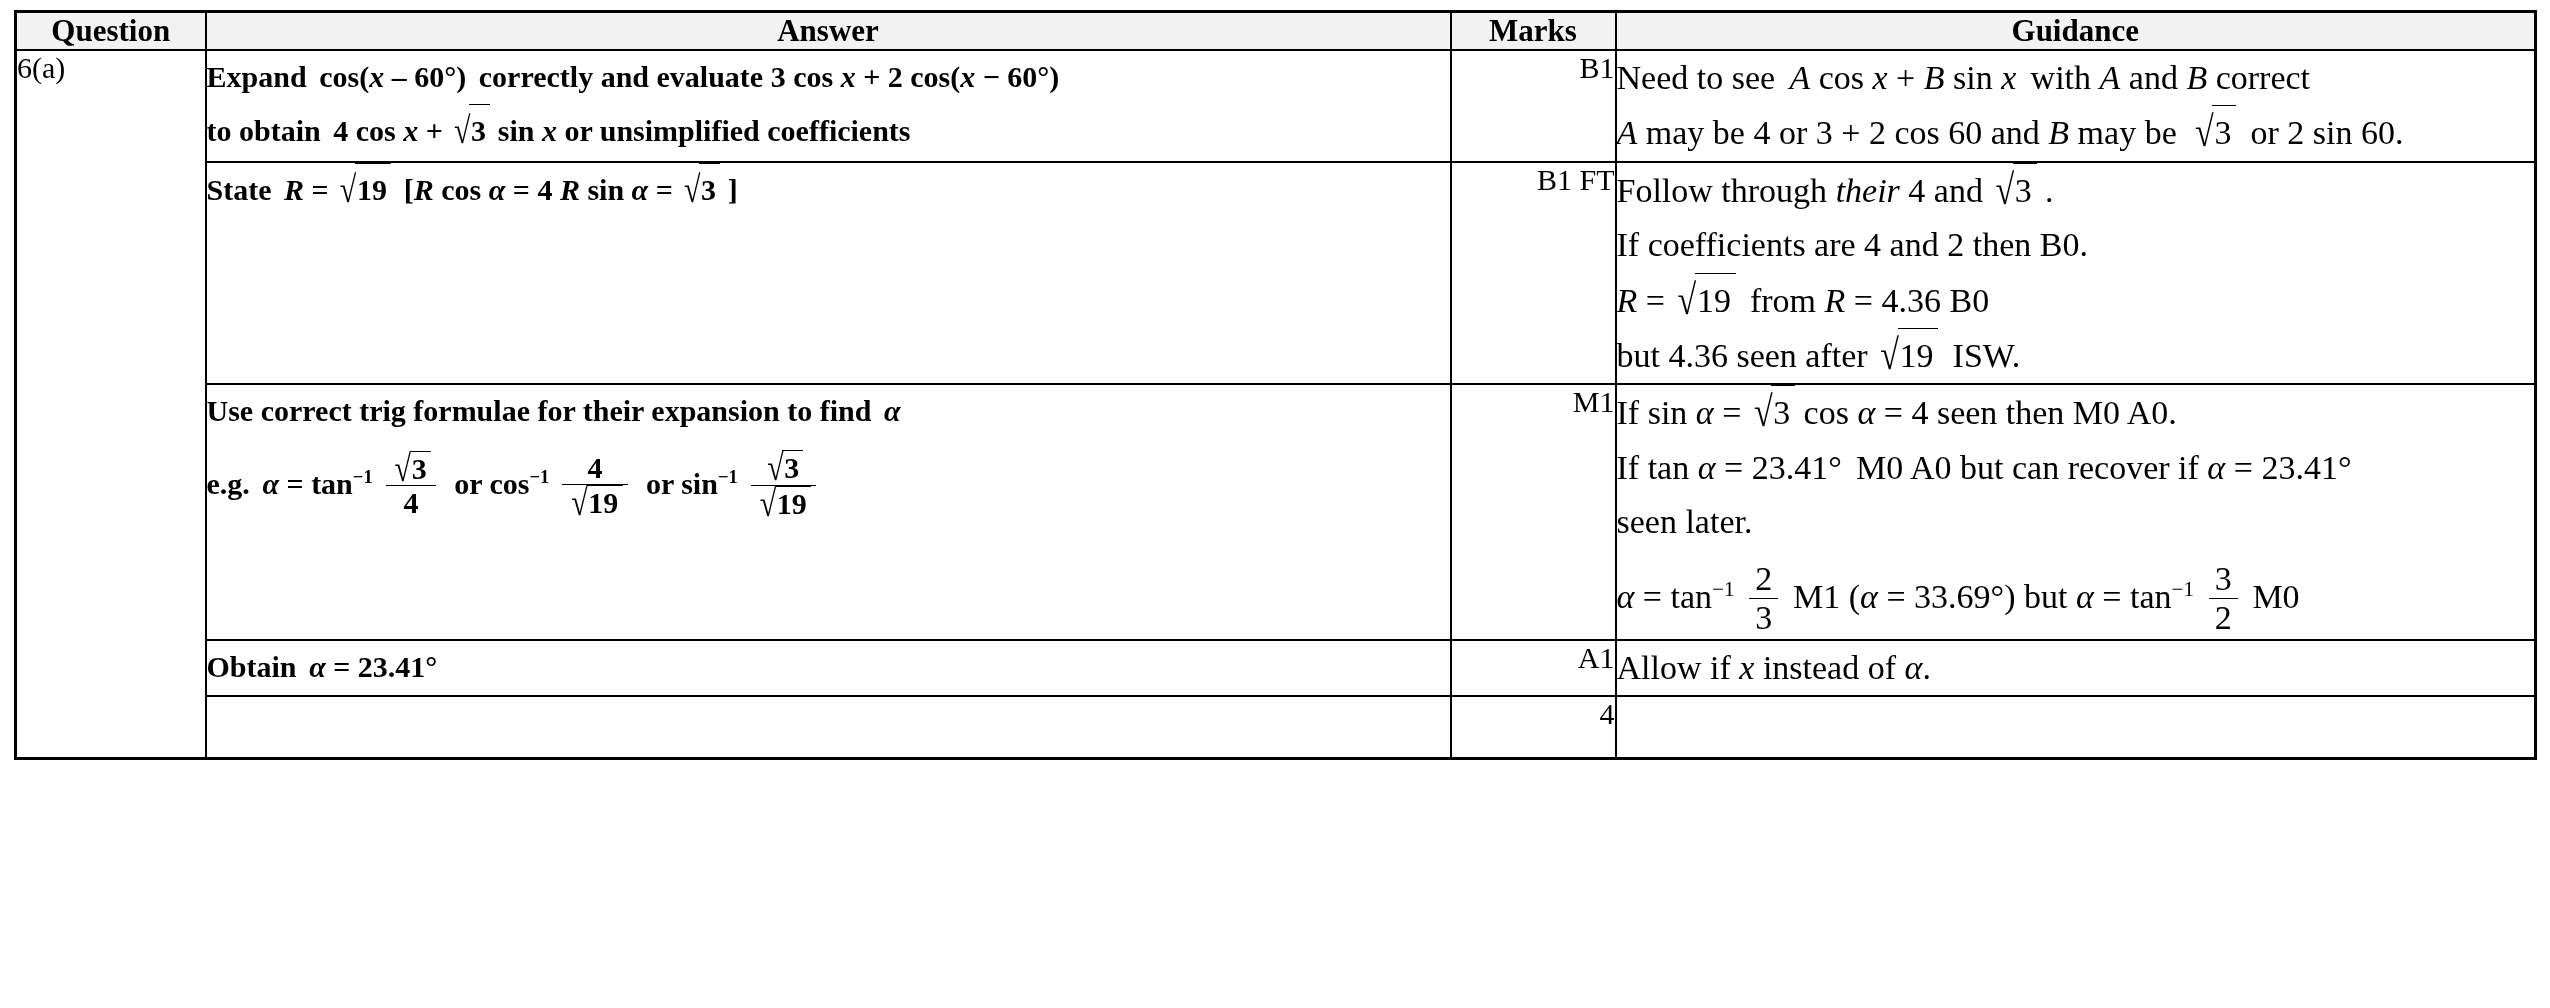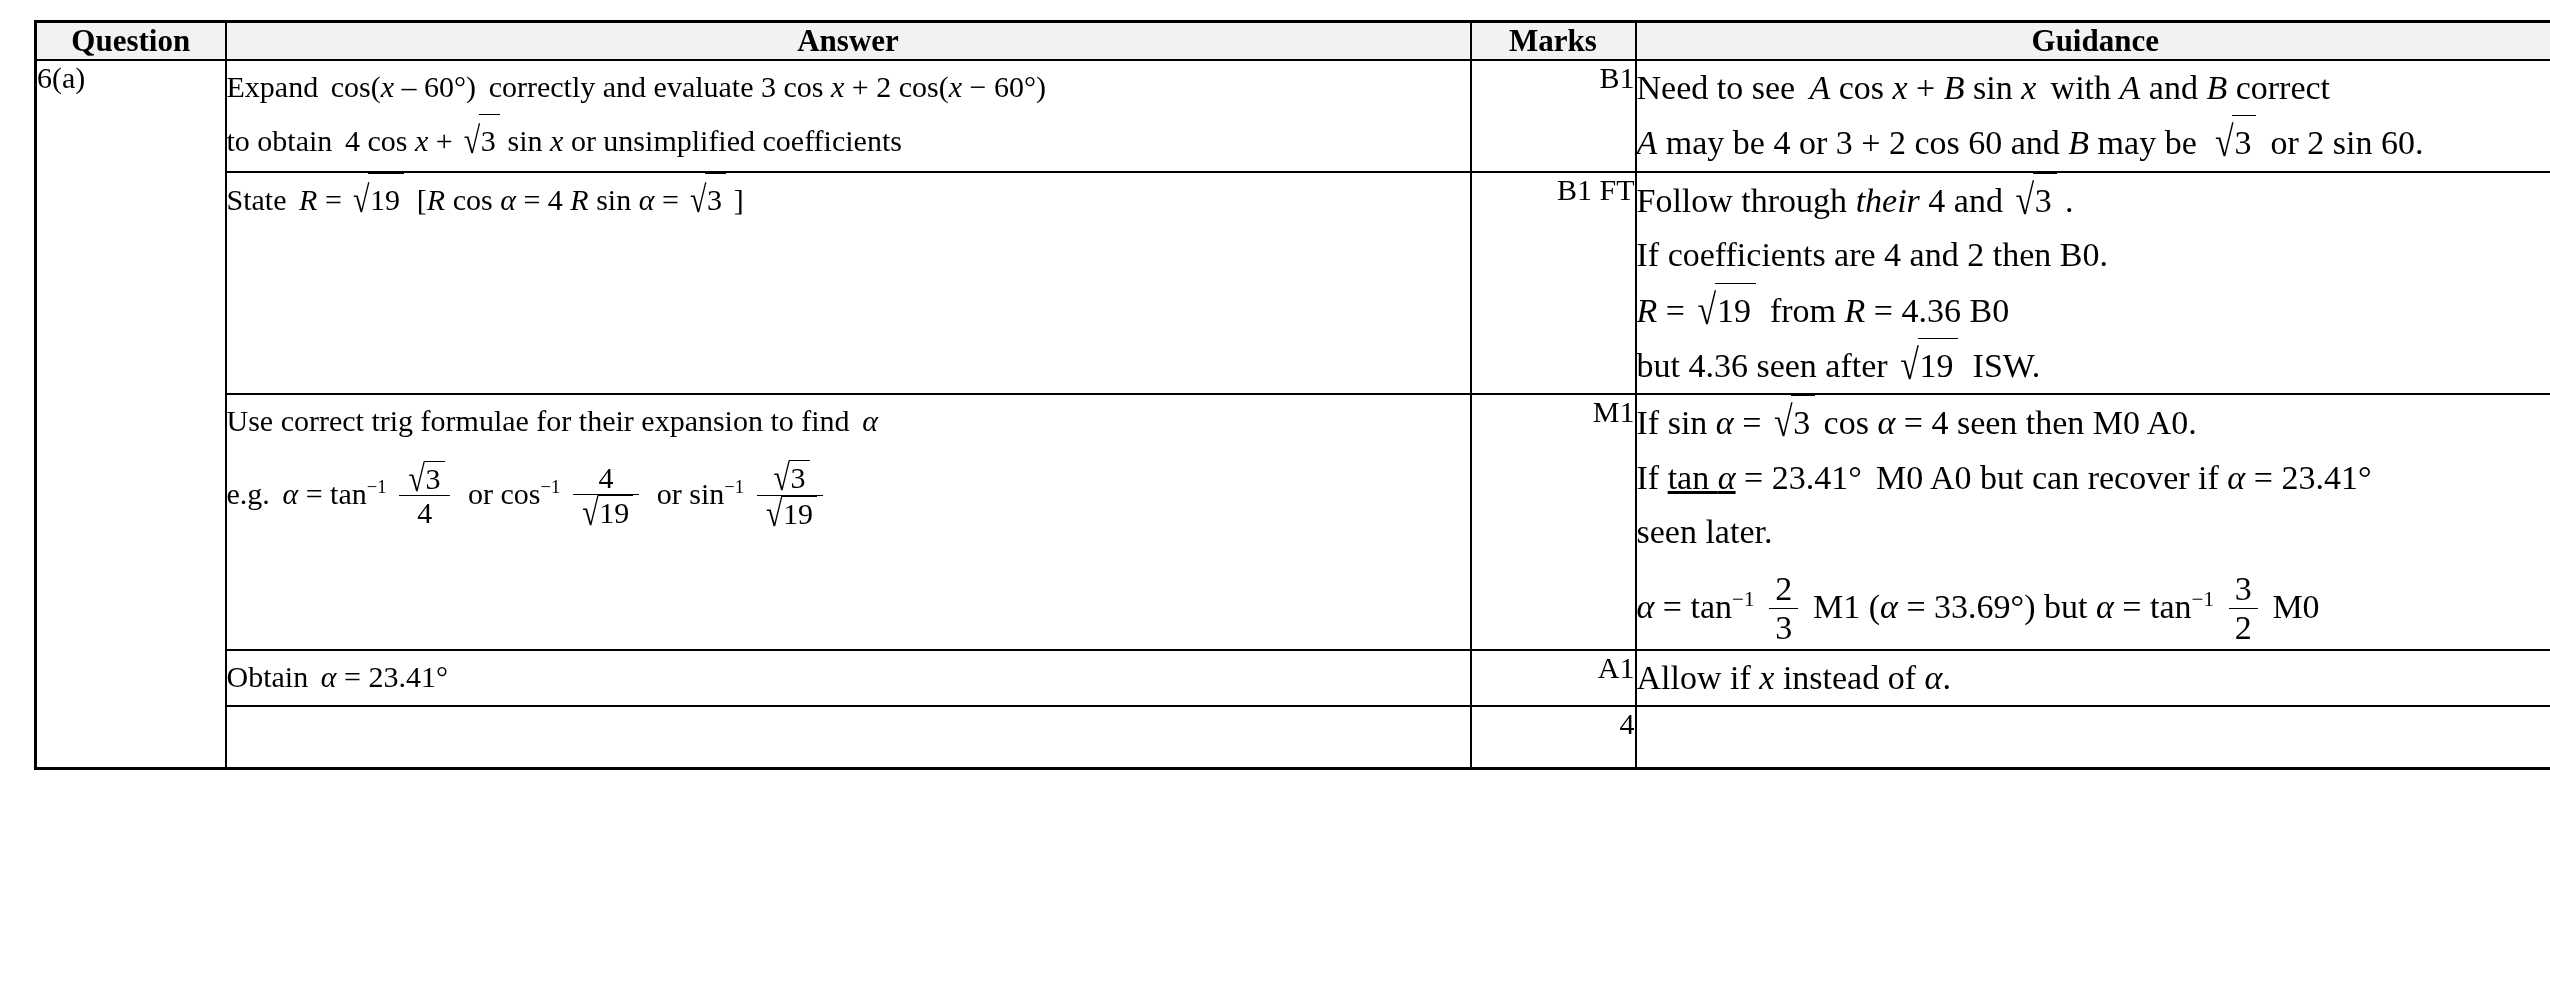--- a/index.html
+++ b/index.html
@@ -6,23 +6,22 @@
     margin: 0;
     padding: 0;
     background: #ffffff;
   }
   body {
     width: 2550px;
     font-family: "Liberation Serif", serif;
     color: #000000;
   }
   .page {
-    padding: 20px 14px 10px 14px;
+    padding: 10px 14px 10px 14px;
     box-sizing: border-box;
-    margin-left: 20px;
   }
   table.markscheme {
     border-collapse: collapse;
     width: 2520px;
     table-layout: fixed;
     border: 3px solid #000;
   }
   table.markscheme td, table.markscheme th {
     border: 2px solid #000;
     vertical-align: top;
@@ -43,20 +42,21 @@
 
   td.question {
     text-align: left;
     padding: 18px 18px 0 0;
     font-size: 30px;
   }
   td.answer {
     padding: 16px 16px 16px 22px;
     font-size: 30px;
     line-height: 1.75;
+    font-weight: bold;
   }
   td.marks {
     text-align: right;
     padding: 18px 22px 0 0;
     font-size: 30px;
     font-weight: normal;
   }
   td.guidance {
     padding: 16px 12px 16px 18px;
     font-size: 34px;
@@ -93,21 +93,21 @@
     position: relative;
     top: -0.05em;
   }
   .frac > .num { display: block; padding: 0 0.18em; }
   .frac > .den {
     display: block;
     border-top: 1.8px solid #000;
     padding: 0 0.18em;
   }
   sup.exp { font-size: 0.62em; vertical-align: super; }
-  .uline { text-decoration: underline; }
+  .uline { }
   .paren-big { font-size: 1.0em; }
   .sp { display: inline-block; width: 0.42em; }
 </style>
 </head>
 <body>
 
 <div class="page">
   <table class="markscheme">
     <colgroup>
       <col class="col-question">

